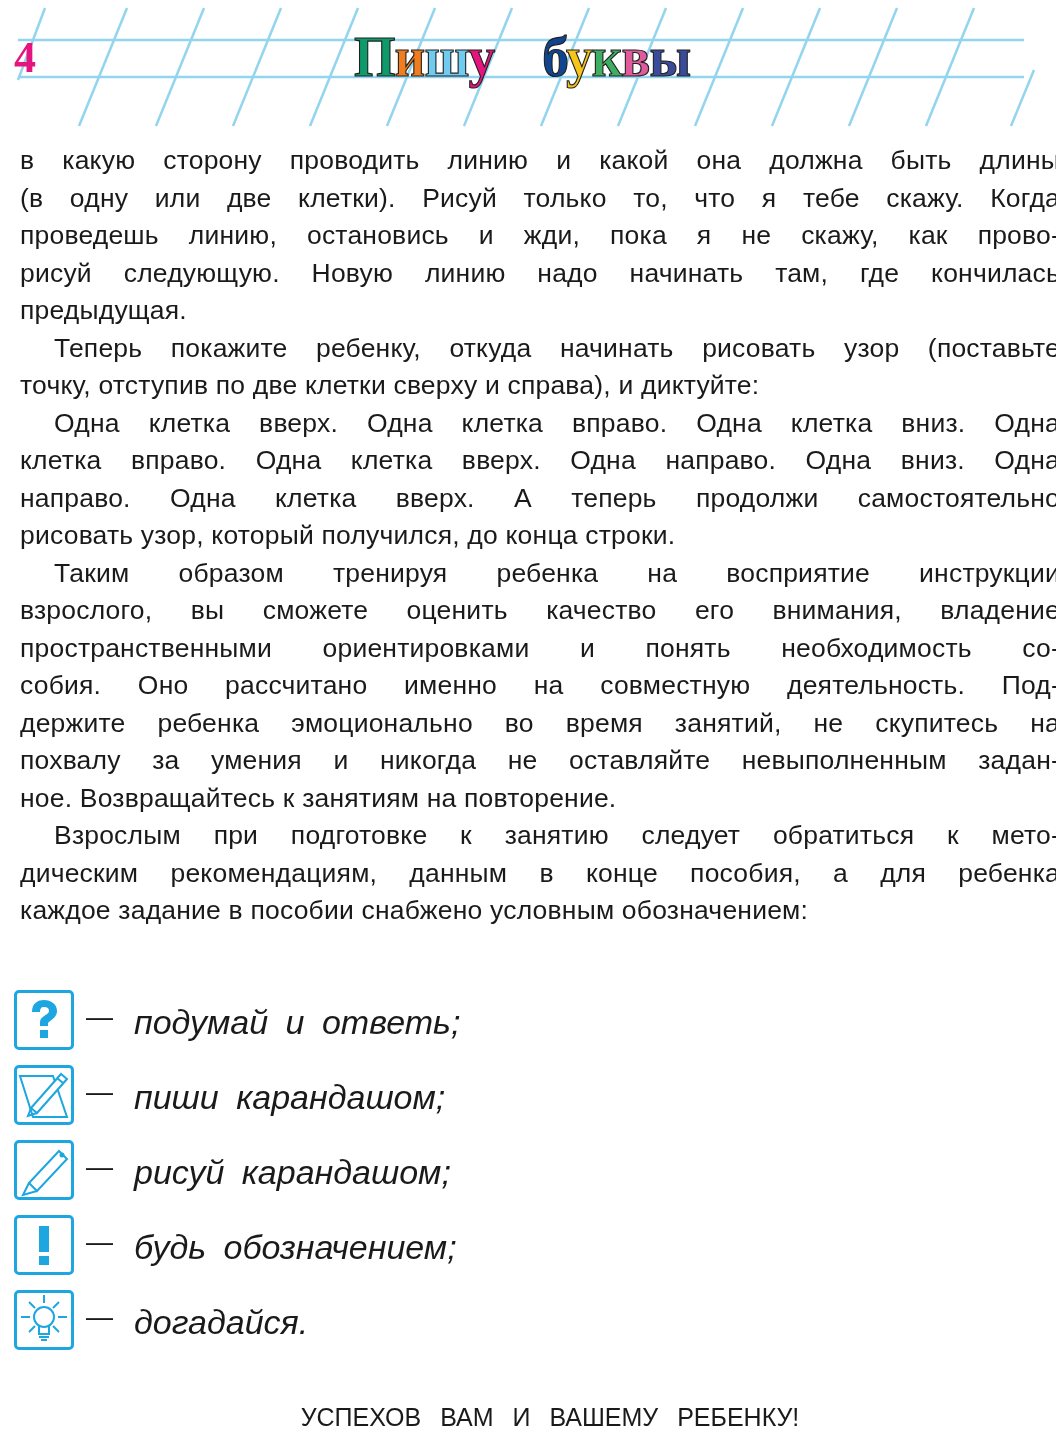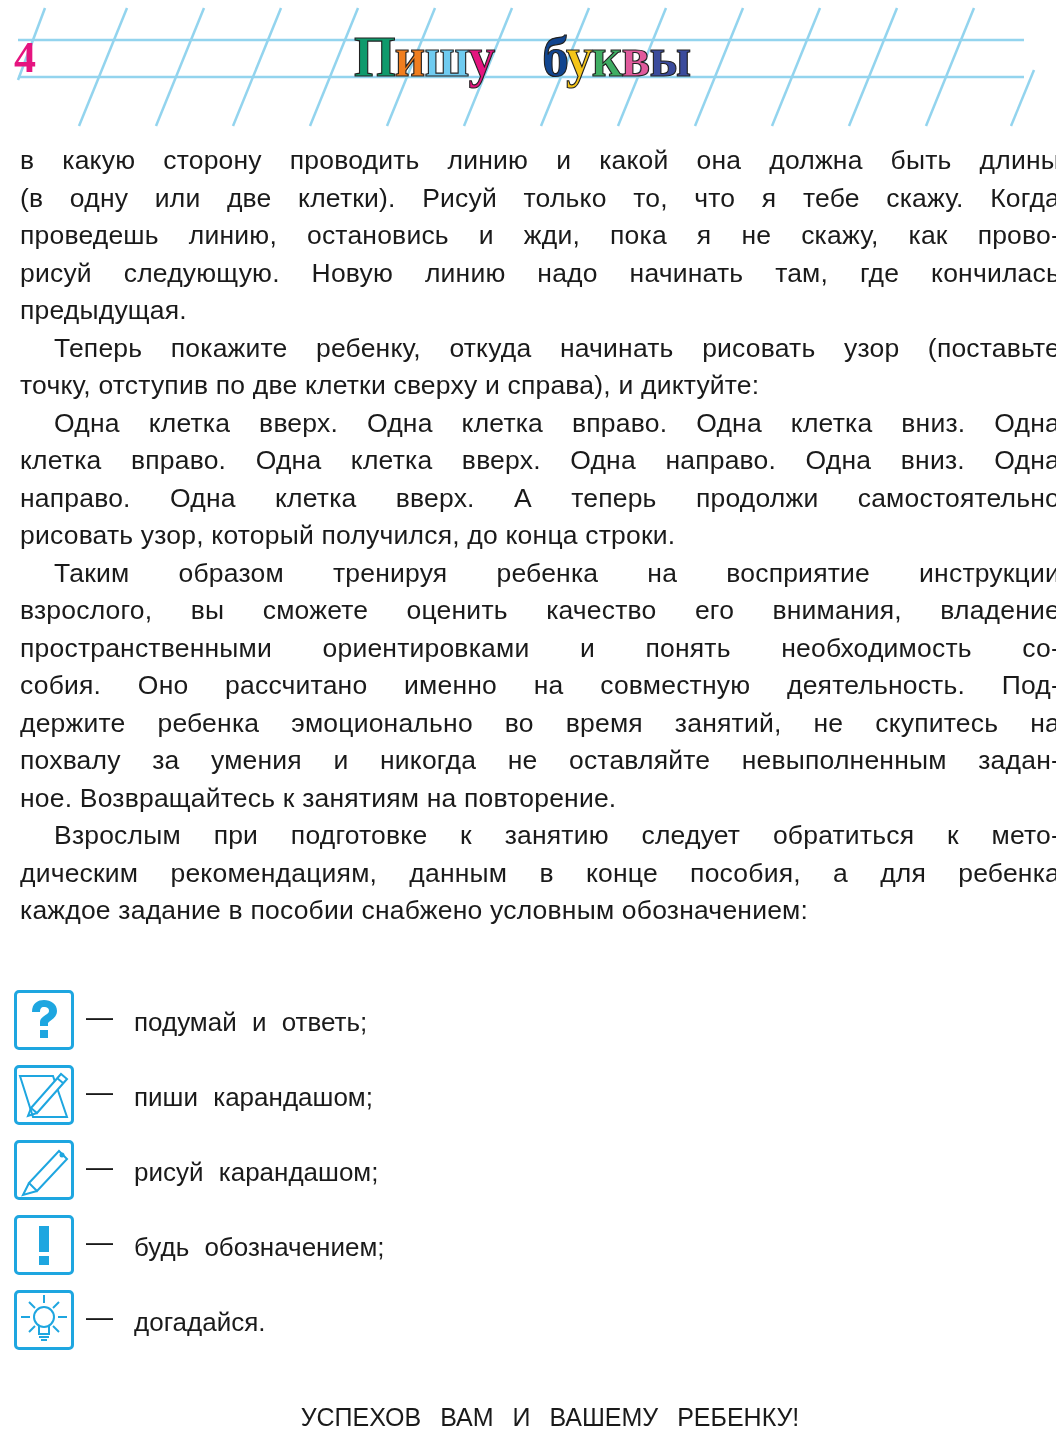--- a/index.html
+++ b/index.html
@@ -11,21 +11,21 @@
   .title .gap { display: inline-block; width: 52px; }
   .body-text { position: absolute; left: 20px; top: 142px; width: 1040px; font-size: 26.5px; line-height: 37.5px; letter-spacing: 0.2px; }
   .line { display: block; white-space: nowrap; text-align: justify; text-align-last: justify; height: 37.5px; }
   .line.last { text-align-last: left; }
   .line.indent { padding-left: 34px; }
   .legend { position: absolute; left: 14px; top: 990px; }
   .legend-item { position: absolute; left: 0; height: 58px; width: 500px; }
   .icon-box { position: absolute; left: 0; top: 0; width: 54px; height: 54px; border: 3px solid #1ea6e0; border-radius: 5px; background: #fff; }
   .icon-box svg { position: absolute; left: 0; top: 0; }
   .legend-dash { position: absolute; left: 72px; top: 12px; font-size: 27px; line-height: 30px; }
-  .legend-label { position: absolute; left: 120px; top: 17px; font-size: 26px; line-height: 30px; word-spacing: 8px; white-space: nowrap; }
+  .legend-label { position: absolute; left: 120px; top: 17px; font-size: 34px; line-height: 30px; word-spacing: 8px; white-space: nowrap; font-style: italic; }
   .footer { position: absolute; left: 0; top: 1402px; width: 1100px; text-align: center; font-size: 25px; line-height: 30px; word-spacing: 12px; color: #1a1a1a; }
 </style>
 </head>
 <body>
 
 <div class="header">
   <svg width="1056" height="135">
     <g stroke="#93d4ee" stroke-width="2.5" fill="none">
       <line x1="18" y1="40" x2="1024" y2="40"></line>
       <line x1="18" y1="77" x2="1024" y2="77"></line>

